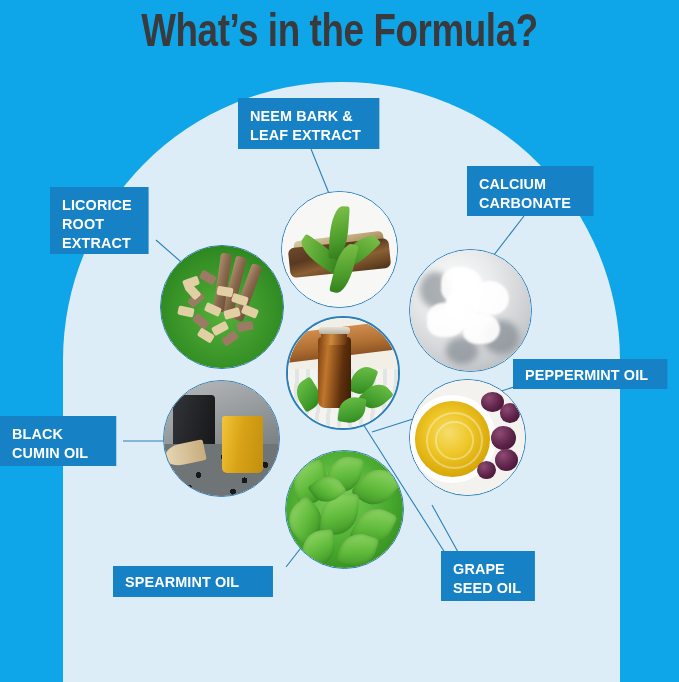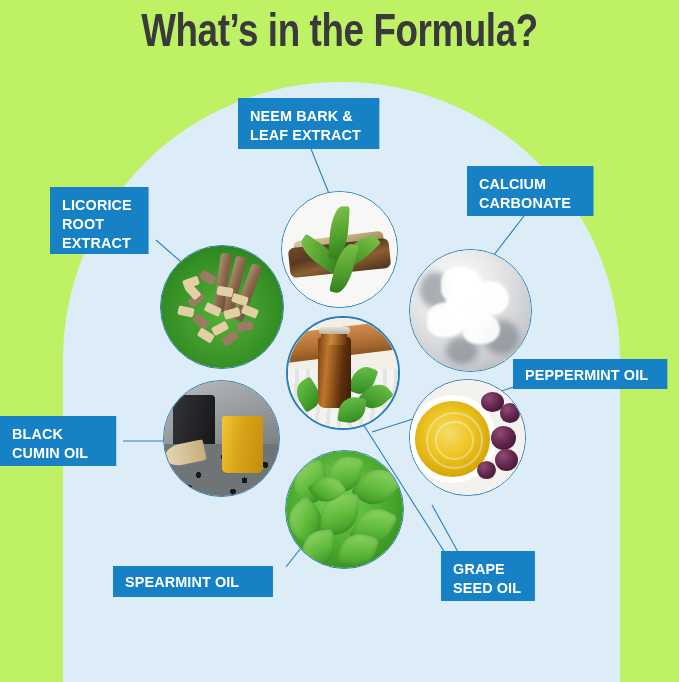--- a/index.html
+++ b/index.html
@@ -4,21 +4,21 @@
 <style>
   html, body {
     margin: 0;
     padding: 0;
     background: #ffffff;
   }
   #root {
     position: relative;
     width: 679px;
     height: 682px;
-    background: #bef264;
+    background: #0ea5e9;
     overflow: hidden;
     font-family: "Liberation Sans", sans-serif;
   }
 
   
   #title {
     position: absolute;
     left: 0;
     top: 2px;
     width: 679px;

